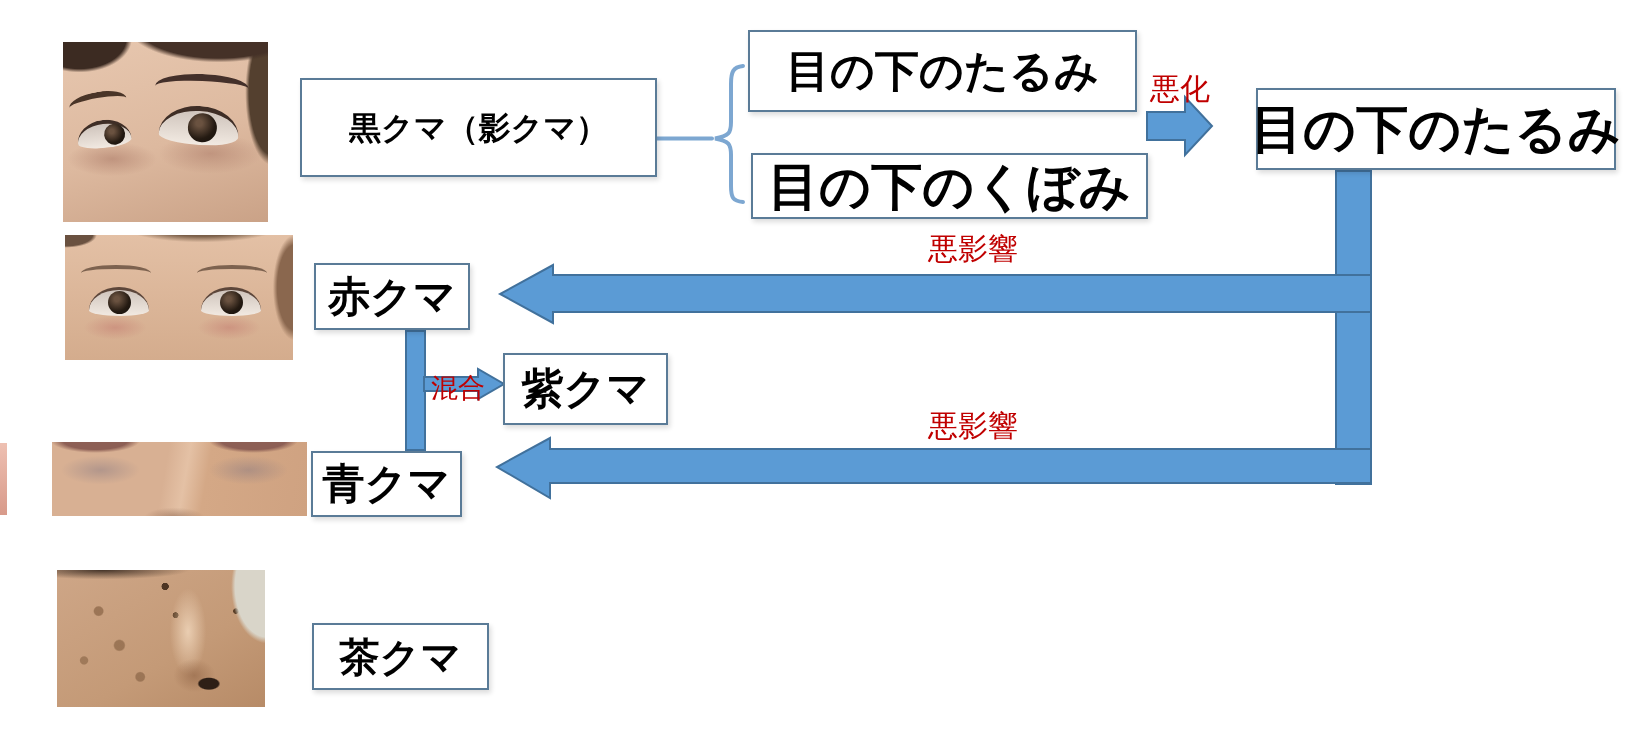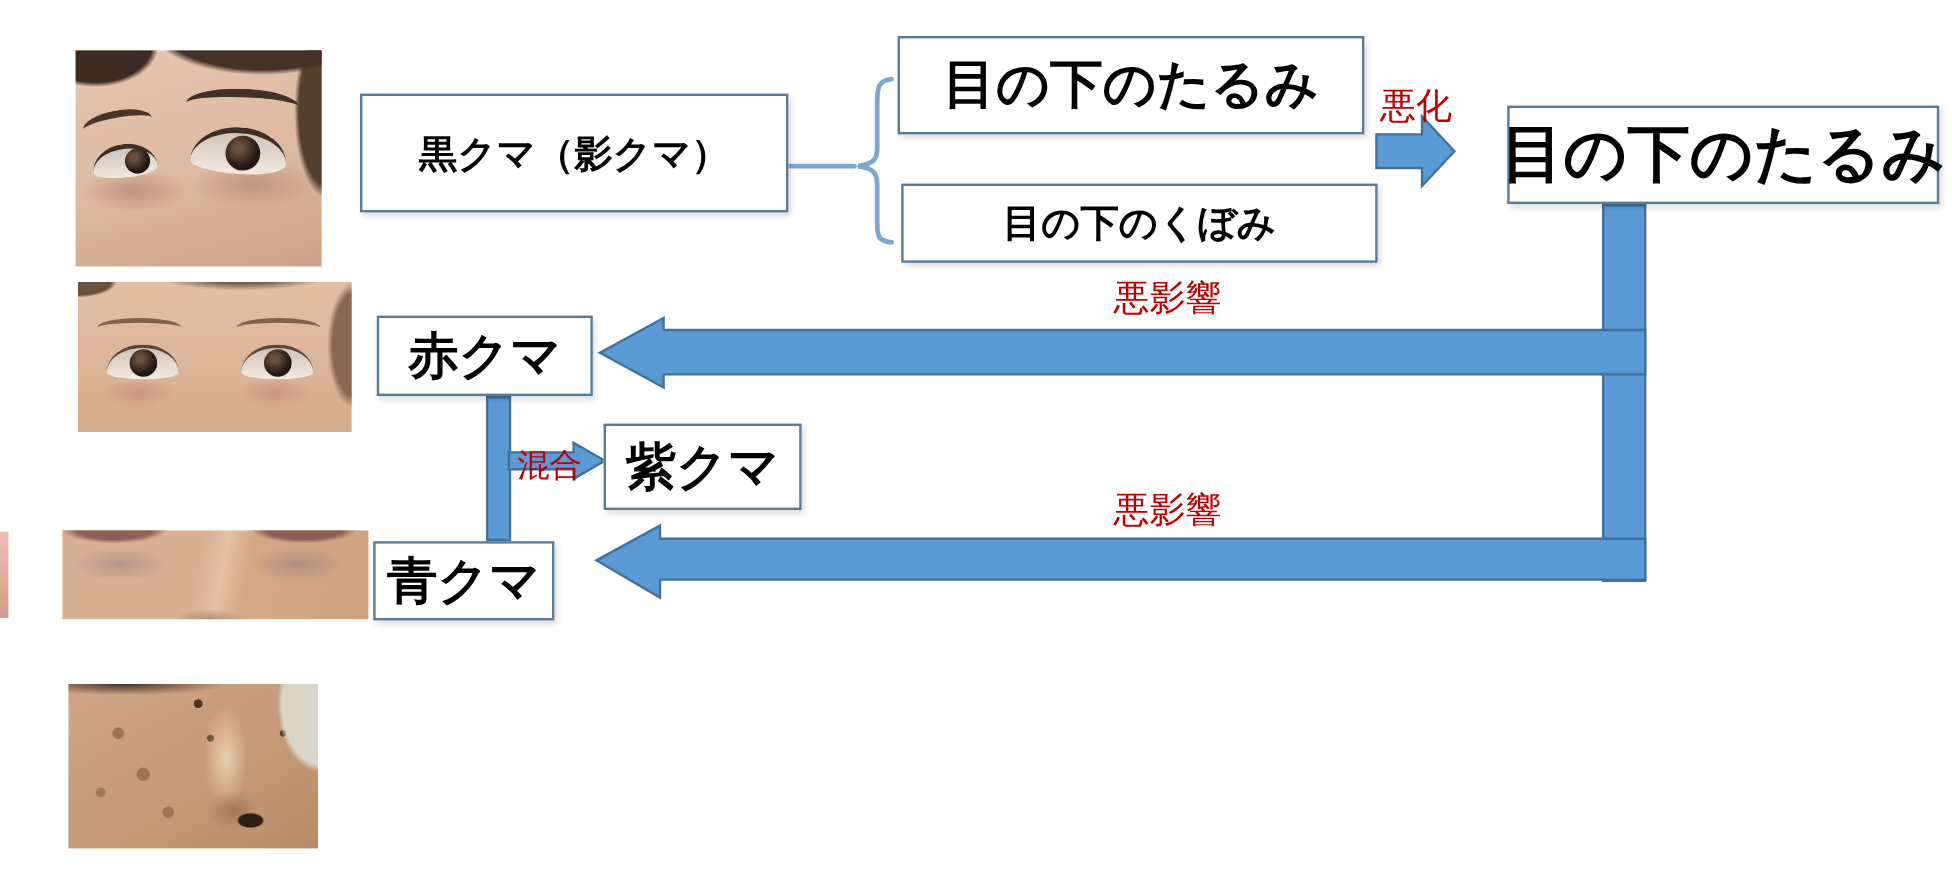--- a/index.html
+++ b/index.html
@@ -12,23 +12,23 @@
   .node {
     position:absolute; box-sizing:border-box;
     background:var(--box-fill,#ffffff);
     border:2px solid var(--box-border,#5a7b97);
     box-shadow:2px 3px 5px rgba(0,0,0,.14);
     display:flex; align-items:center; justify-content:center;
     color:#000; font-weight:bold; white-space:nowrap; line-height:1;
   }
   #bx-kuro     { left:300px;  top:78px;  width:357px; height:99px; font-size:32px; }
   #bx-fukurami { left:748px;  top:30px;  width:389px; height:82px; font-size:44px; }
-  #bx-kubomi   { left:751px;  top:153px; width:397px; height:66px; font-size:32px; }
+  #bx-kubomi   { left:751px;  top:153px; width:397px; height:66px; font-size:51px; }
   #bx-tarumi   { left:1256px; top:88px;  width:360px; height:82px; font-size:52px; }
-  #bx-aka      { left:314px;  top:263px; width:180px; height:67px; font-size:42px; }
+  #bx-aka      { left:314px;  top:263px; width:156px; height:67px; font-size:42px; }
   #bx-murasaki { left:503px;  top:353px; width:165px; height:72px; font-size:42px; }
   #bx-ao       { left:311px;  top:451px; width:151px; height:66px; font-size:42px; }
   #bx-cha      { left:312px;  top:623px; width:177px; height:67px; font-size:40px; }
 
   
   .rlabel {
     position:absolute; color:var(--label-red,#c00000);
     font-weight:normal; line-height:1; white-space:nowrap;
   }
   #lb-akka  { left:1150px; top:74px;  font-size:30px; }
@@ -169,19 +169,22 @@
   </div>
   <div class="node" id="bx-aka">
     <span>赤クマ</span>
   </div>
   <div class="node" id="bx-murasaki">
     <span>紫クマ</span>
   </div>
   <div class="node" id="bx-ao">
     <span>青クマ</span>
   </div>
+  <div class="node" id="bx-cha">
+    <span>茶クマ</span>
+  </div>
 
   <div class="rlabel" id="lb-akka">悪化</div>
   <div class="rlabel" id="lb-aku1">悪影響</div>
   <div class="rlabel" id="lb-aku2">悪影響</div>
   <div class="rlabel" id="lb-kongo">混合</div>
 
 </div>
 
 </body></html>

